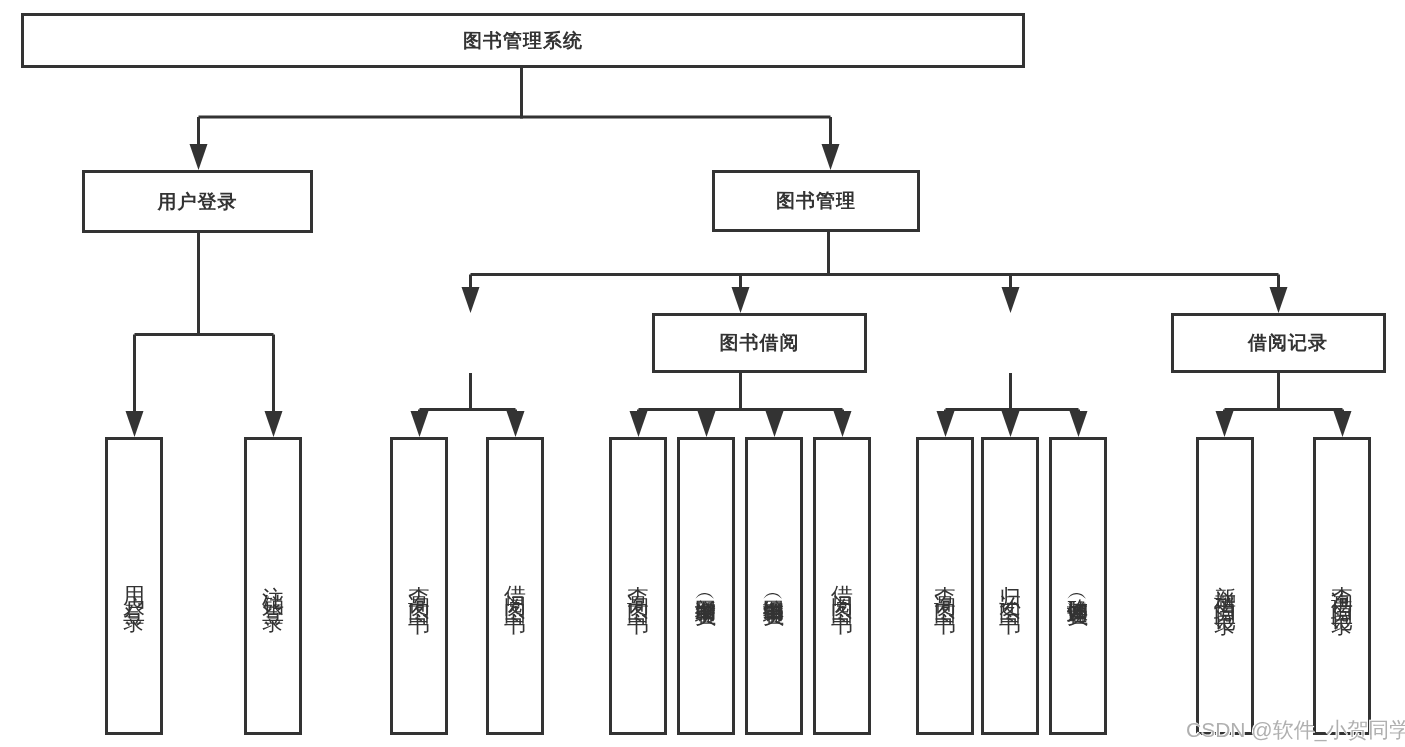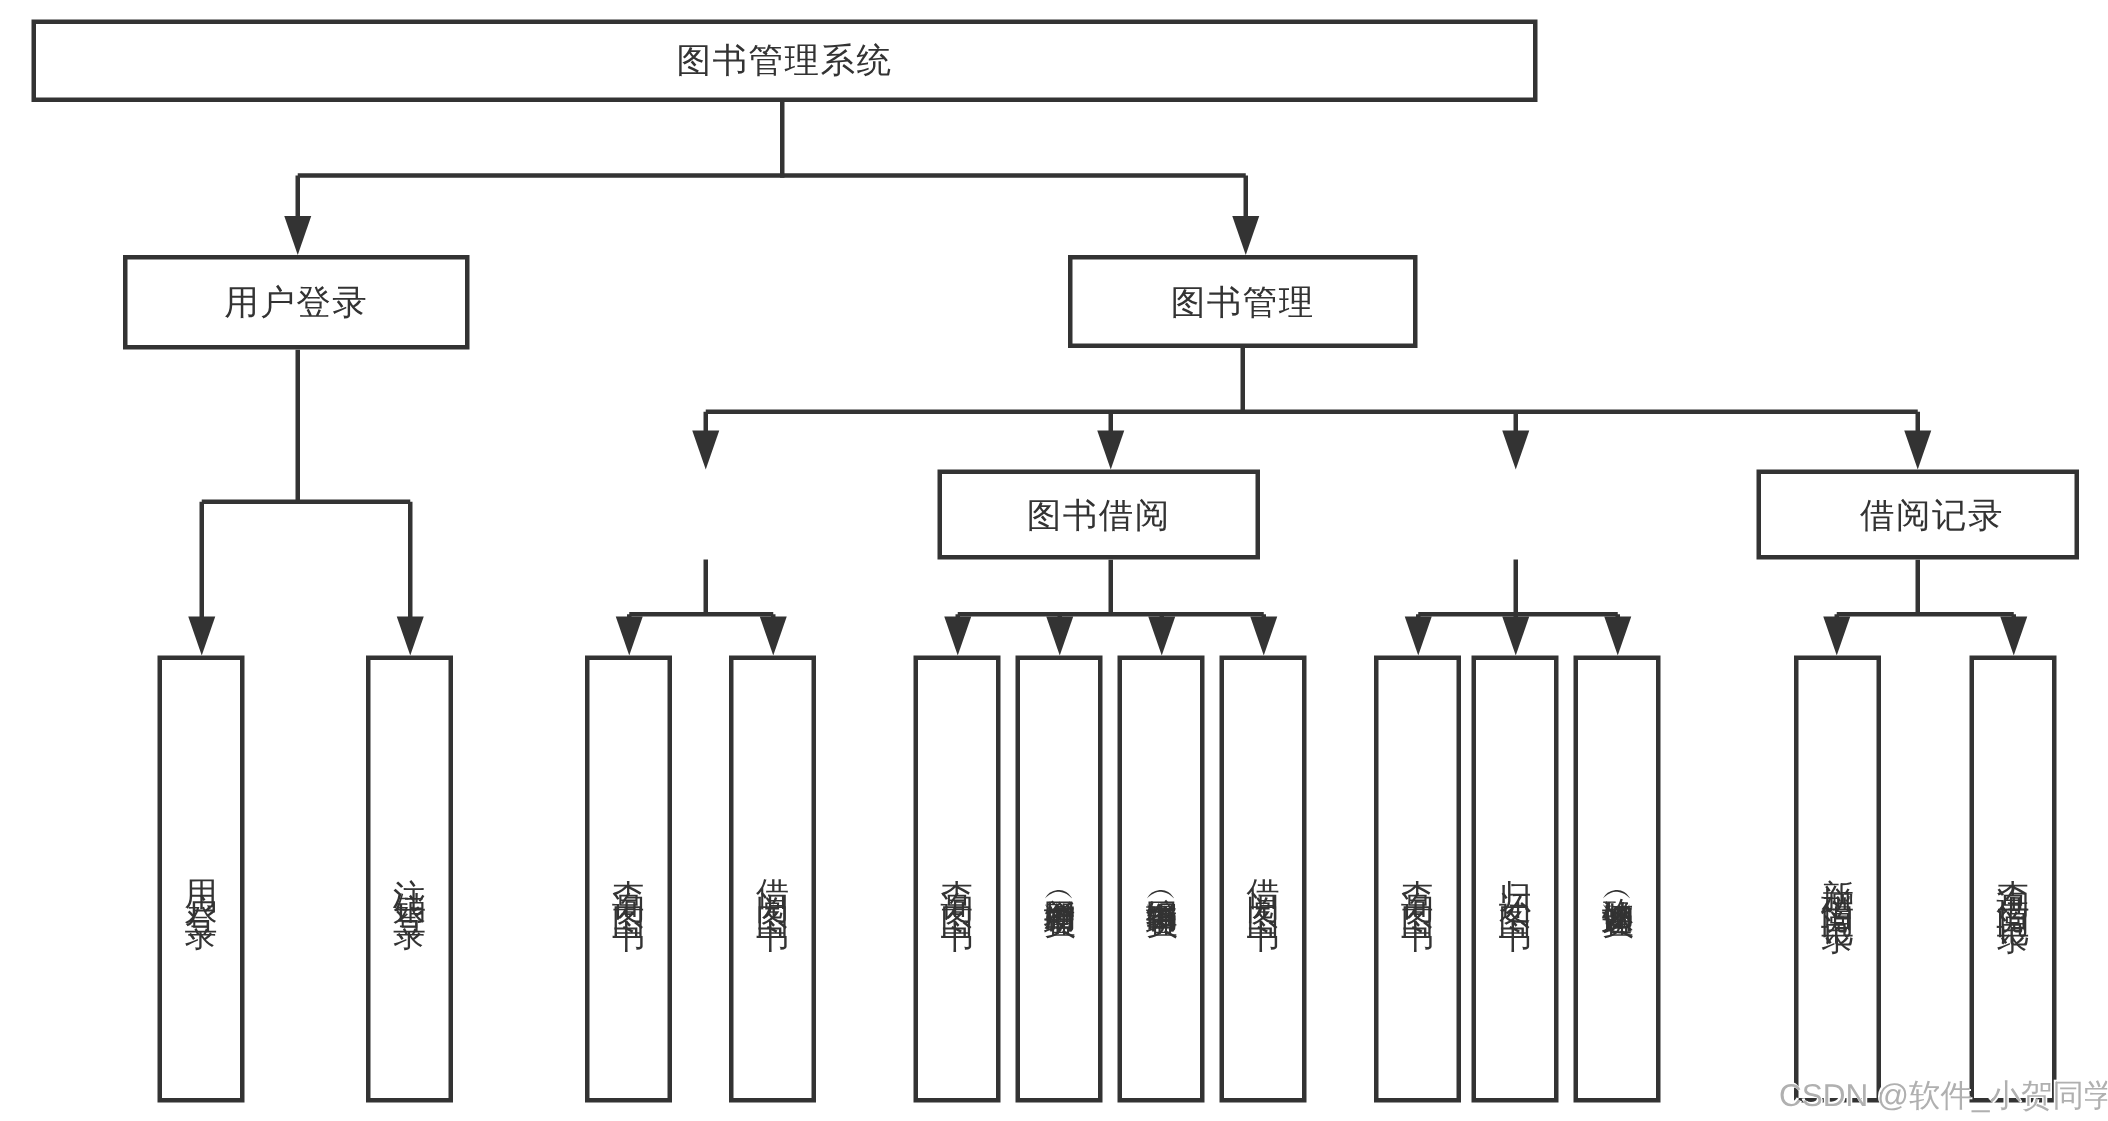--- a/index.html
+++ b/index.html
@@ -22,23 +22,24 @@
     position: absolute;
     box-sizing: border-box;
     border: 3px solid #333333;
     background: #ffffff;
     display: flex;
     align-items: center;
     justify-content: center;
     z-index: 2;
   }
   .hlabel {
-    font-size: 23px;
+    font-size: 19px;
     letter-spacing: 1px;
     white-space: nowrap;
+    font-weight: bold;
   }
   .vnode { width: 58px; height: 298px; top: 437px; }
   .vlabel {
     writing-mode: vertical-rl;
     font-size: 22px;
     letter-spacing: 9px;
     line-height: 1;
   }
   .vlabel.six  { letter-spacing: 6px; }
   .vlabel.tight { letter-spacing: 1px; font-size: 21px; }
@@ -127,25 +128,25 @@
     </g>
   </svg>
 
   <div class="node" style="left:21px; top:13px; width:1004px; height:55px;">
     <span class="hlabel">图书管理系统</span>
   </div>
 
   <div class="node" style="left:82px; top:170px; width:231px; height:63px;">
     <span class="hlabel">用户登录</span>
   </div>
-  <div class="node" style="left:712px; top:170px; width:233px; height:62px;">
+  <div class="node" style="left:712px; top:170px; width:208px; height:62px;">
     <span class="hlabel">图书管理</span>
   </div>
 
-  <div class="node" style="left:625px; top:313px; width:215px; height:60px;">
+  <div class="node" style="left:652px; top:313px; width:215px; height:60px;">
     <span class="hlabel">图书借阅</span>
   </div>
   <div class="node" style="left:1171px; top:313px; width:215px; height:60px;padding-left:19px;">
     <span class="hlabel">借阅记录</span>
   </div>
 
   <div class="node vnode" style="left:105px;">
     <span class="vlabel">用户登录</span>
   </div>
   <div class="node vnode" style="left:244px;">

